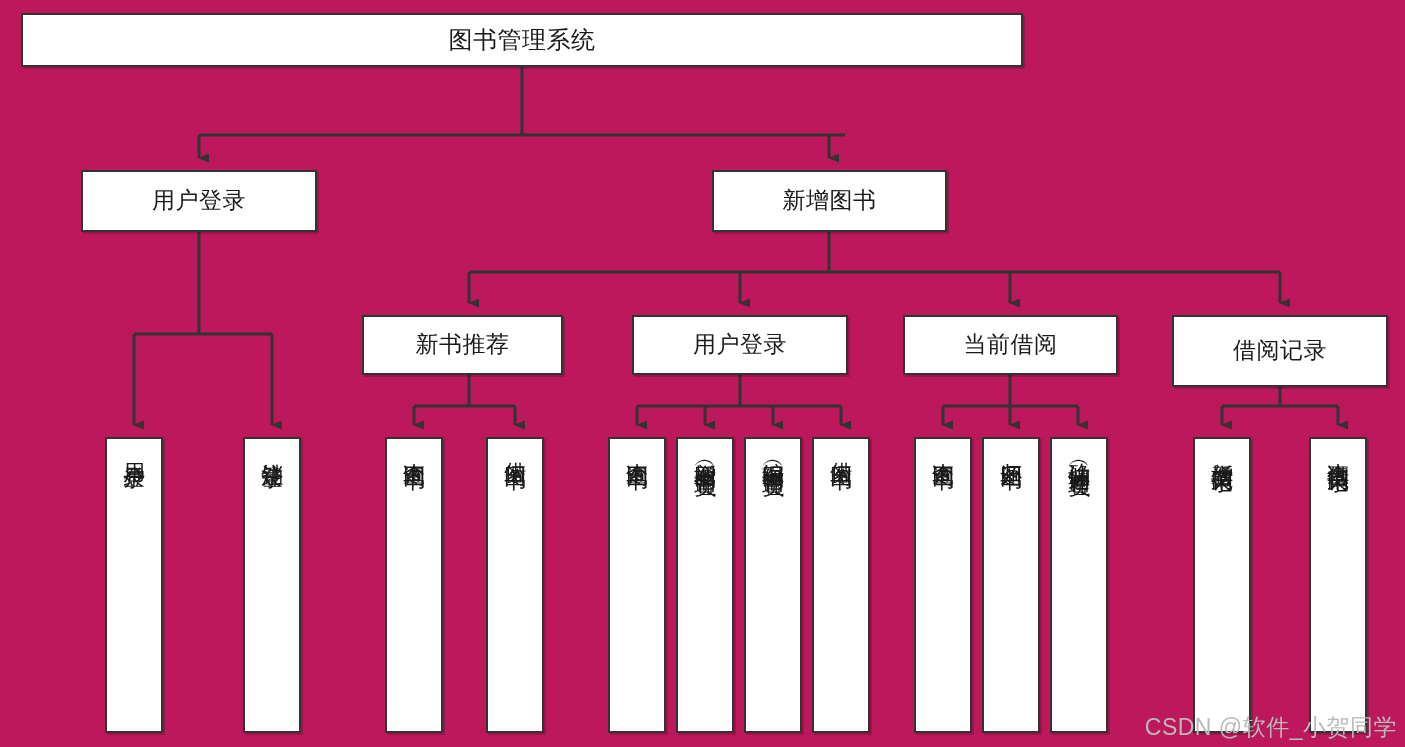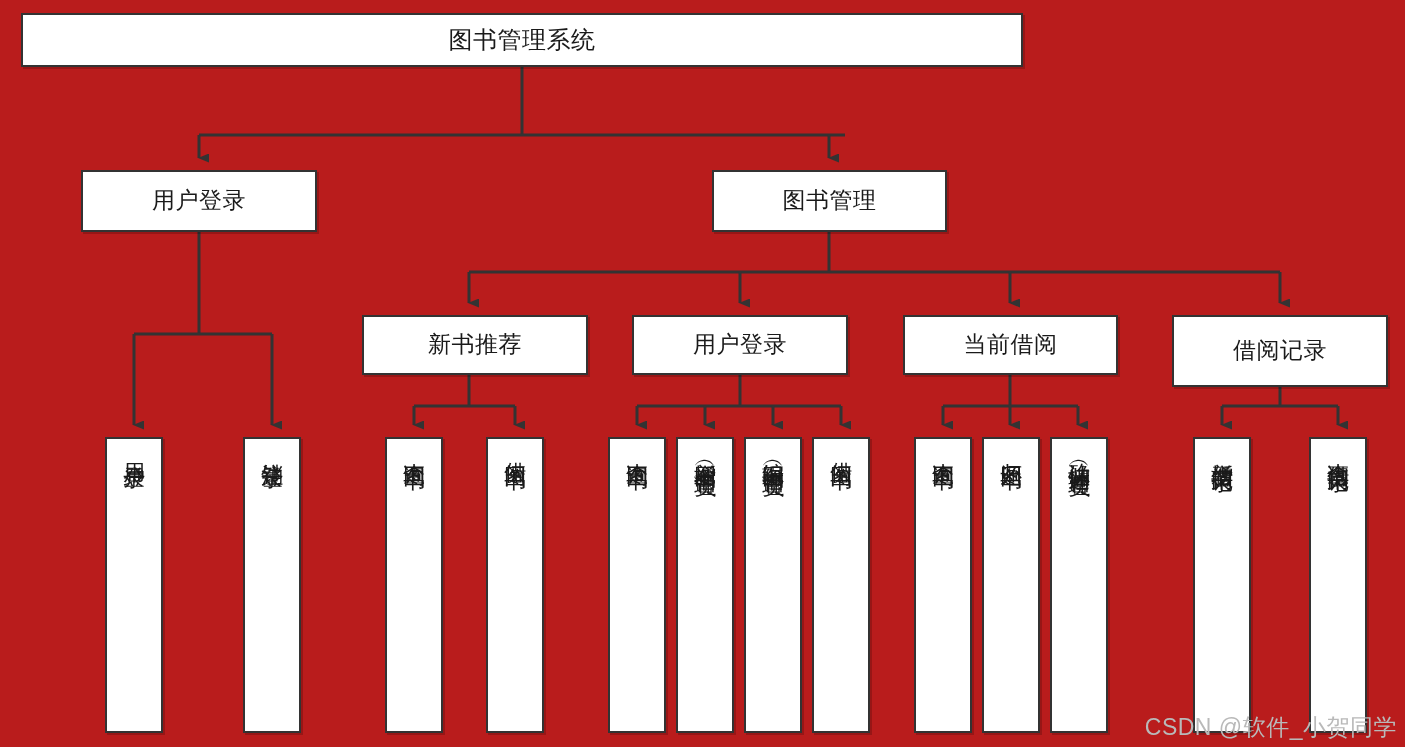--- a/index.html
+++ b/index.html
@@ -7,21 +7,21 @@
     padding: 0;
     background: #ffffff;
   }
   body {
     font-family: "Liberation Sans", "DejaVu Sans", sans-serif;
   }
   #canvas {
     position: relative;
     width: 1405px;
     height: 747px;
-    background: #b91c1c;
+    background: #be185d;
     overflow: hidden;
   }
   #wires {
     position: absolute;
     left: 0;
     top: 0;
     width: 1405px;
     height: 747px;
     pointer-events: none;
   }
@@ -126,24 +126,24 @@
   </svg>
 
   <div class="node root horiz" style="left:21px; top:13px; width:1002px; height:54px;">
     <span>图书管理系统</span>
   </div>
 
   <div class="node horiz" style="left:81px; top:170px; width:236px; height:62px;">
     <span>用户登录</span>
   </div>
   <div class="node horiz" style="left:712px; top:170px; width:235px; height:62px;">
-    <span>图书管理</span>
-  </div>
-
-  <div class="node horiz" style="left:362px; top:315px; width:226px; height:60px;">
+    <span>新增图书</span>
+  </div>
+
+  <div class="node horiz" style="left:362px; top:315px; width:201px; height:60px;">
     <span>新书推荐</span>
   </div>
   <div class="node horiz" style="left:632px; top:315px; width:216px; height:60px;">
     <span>用户登录</span>
   </div>
   <div class="node horiz" style="left:903px; top:315px; width:215px; height:60px;">
     <span>当前借阅</span>
   </div>
   <div class="node horiz" style="left:1172px; top:315px; width:216px; height:72px;">
     <span>借阅记录</span>

